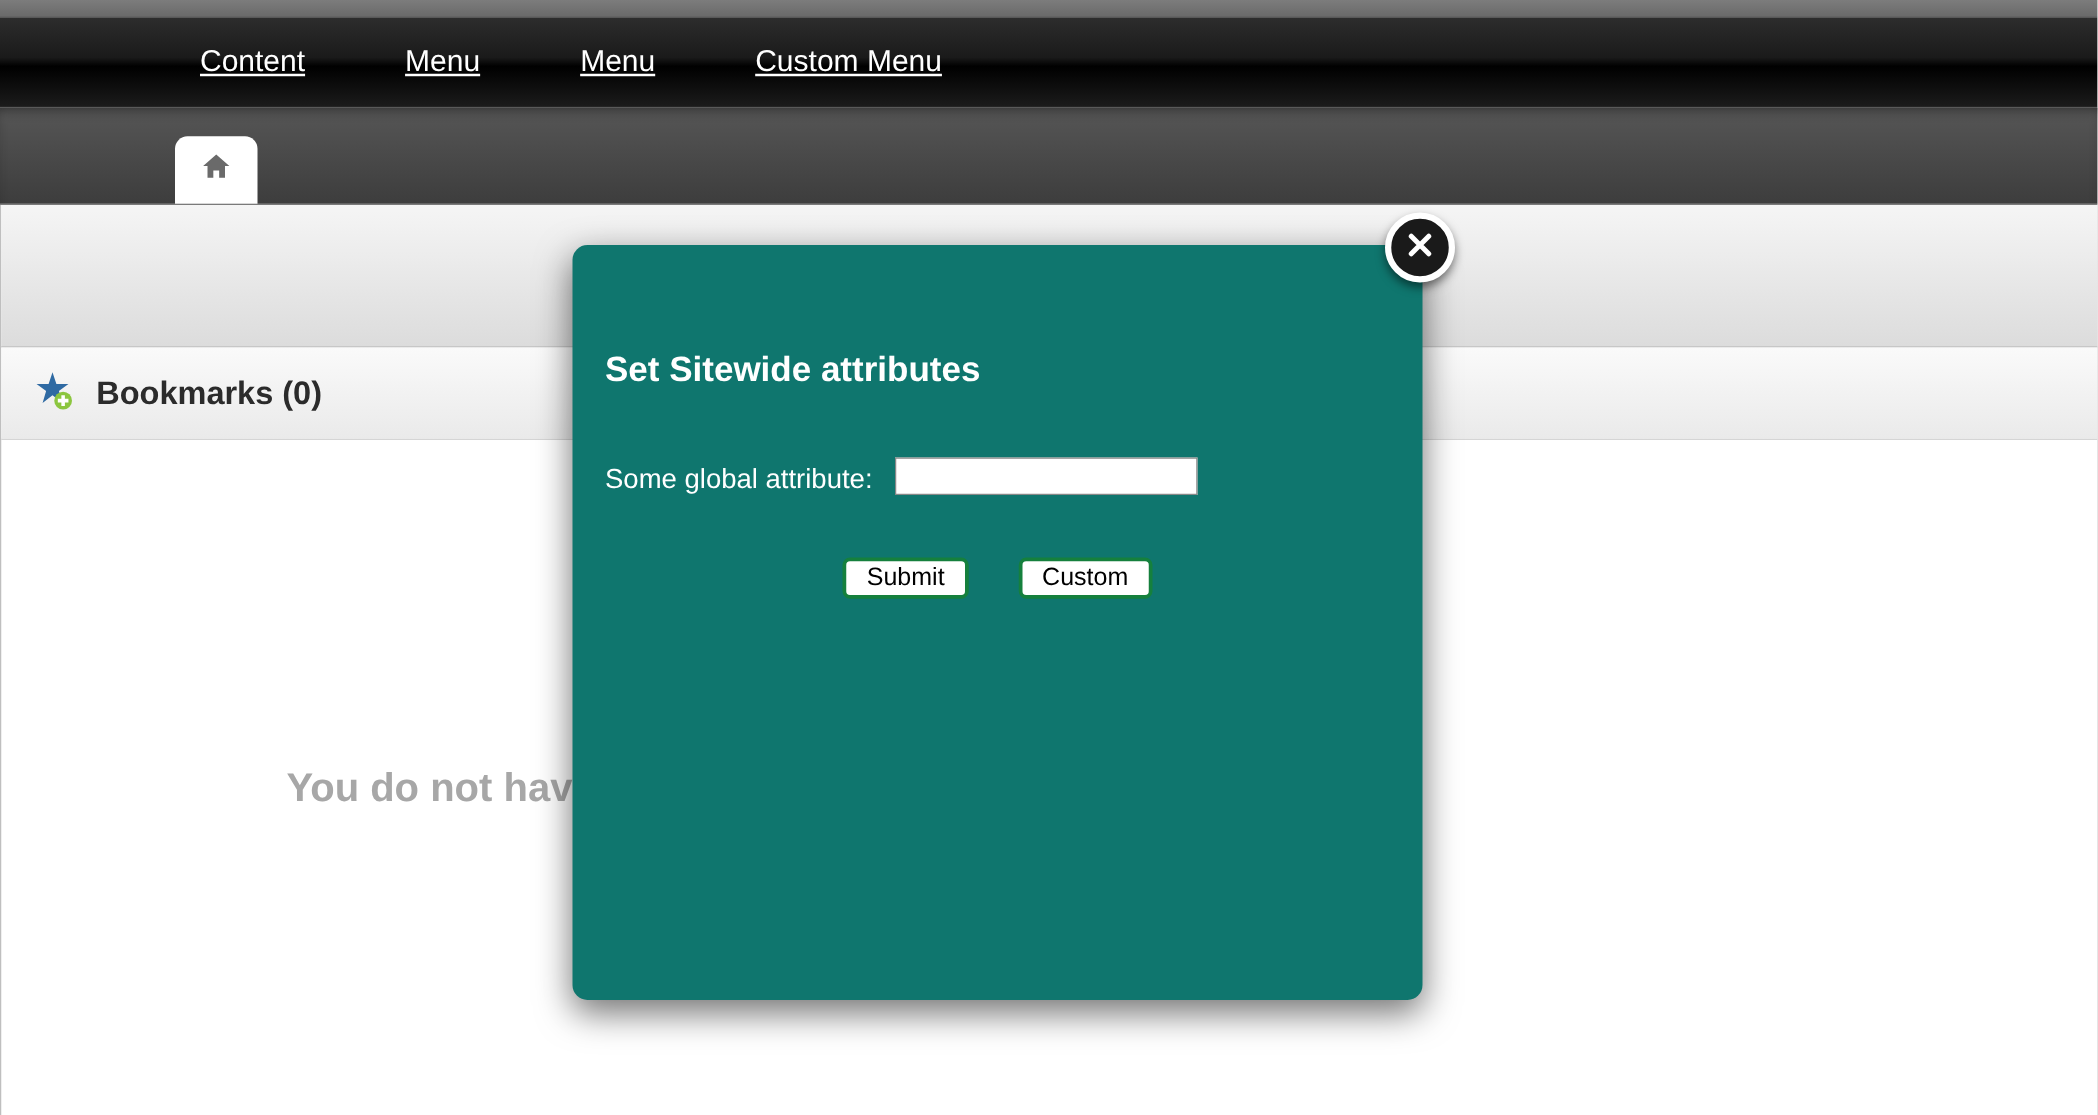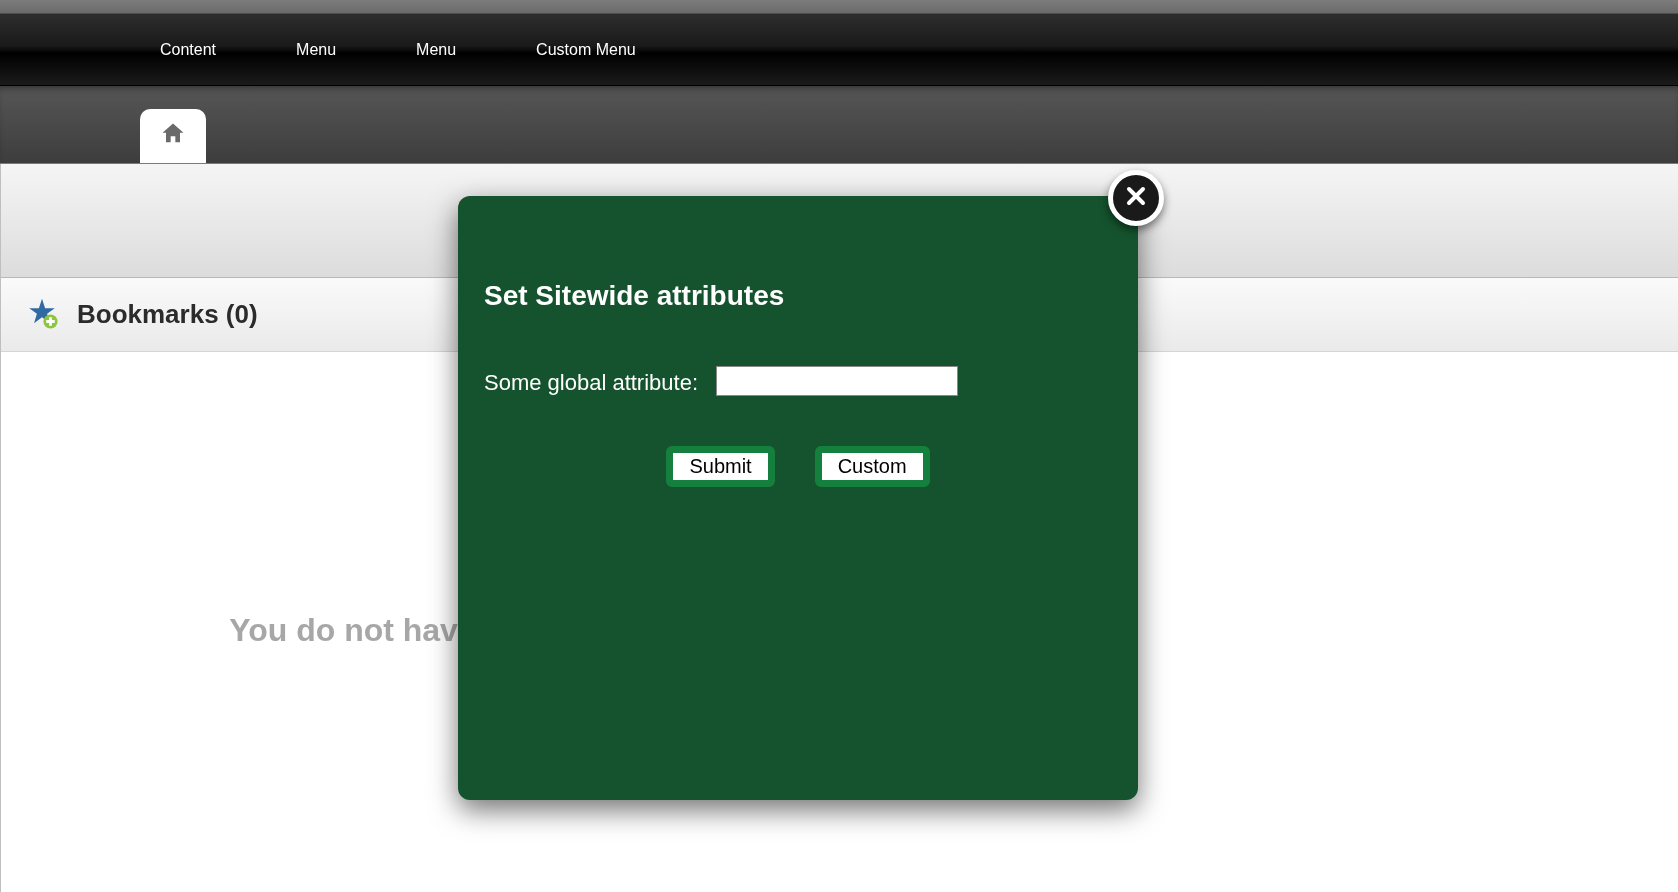--- a/index.html
+++ b/index.html
@@ -24,22 +24,23 @@
     height: 72px;
     background: linear-gradient(#2d2d2d 0%, #1a1a1a 45%, #000 55%, #1b1b1b 100%);
     display: flex;
     align-items: center;
     padding-left: 160px;
     gap: 80px;
     border-bottom: 1px solid #000;
   }
   .menubar .mitem {
     color: #fff;
-    font-size: 16px;
+    font-size: 24px;
     cursor: pointer;
+    text-decoration: underline;
   }
 
   
   .tabbar {
     height: 78px;
     background: linear-gradient(#565656, #3d3d3d);
     display: flex;
     align-items: flex-end;
     padding-left: 140px;
     border-bottom: 1px solid #7a7a7a;
@@ -140,21 +141,21 @@
     margin-top: 260px;
   }
 
   
   .modal {
     position: absolute;
     left: 458px;
     top: 196px;
     width: 680px;
     height: 604px;
-    background: #14532d;
+    background: #0f766e;
     border-radius: 12px;
     box-shadow: 0 10px 28px rgba(0,0,0,0.55);
     color: #fff;
     padding: 84px 26px 20px 26px;
   }
   .modal h2 {
     font-size: 28px;
     font-weight: 700;
     margin-bottom: 54px;
   }
@@ -175,21 +176,21 @@
     padding: 2px 6px;
     font-size: 16px;
   }
   .dlgbtns {
     display:flex;
     justify-content:center;
     gap: 40px;
   }
   .dlgbtns button {
     background: #fff;
-    border: 7px solid #15803d;
+    border: 3px solid #15803d;
     border-radius: 6px;
     font-size: 20px;
     padding: 2px 16px;
     cursor: pointer;
   }
 
   .closebtn {
     position: absolute;
     right: -26px;
     top: -26px;

